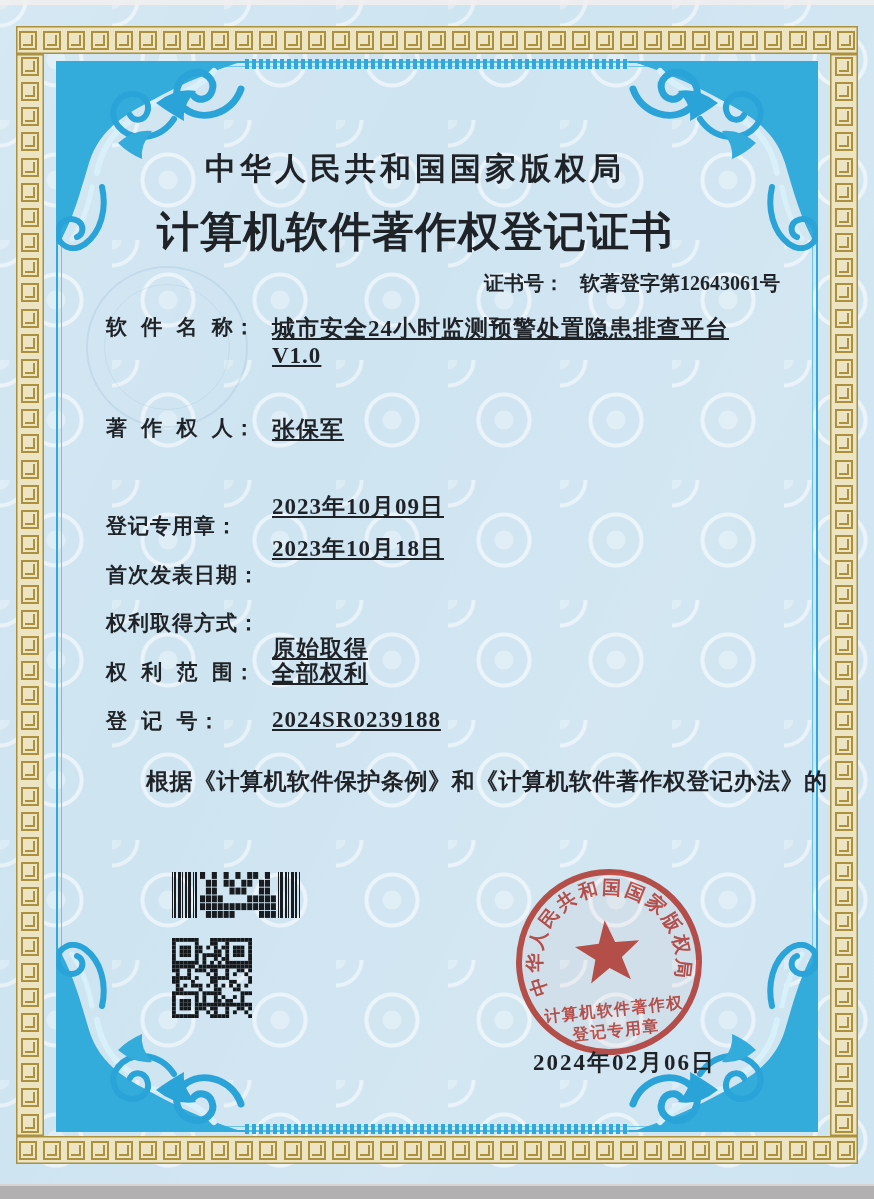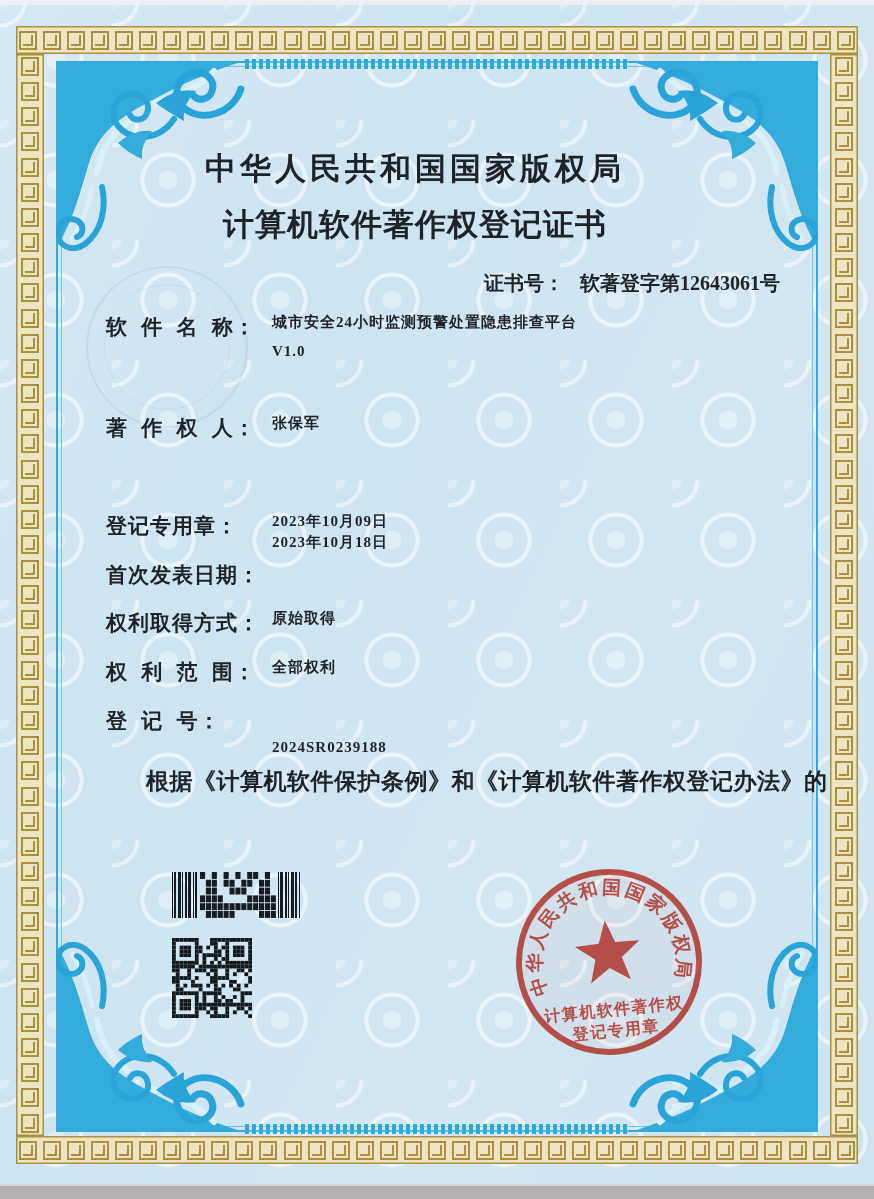--- a/index.html
+++ b/index.html
@@ -37,26 +37,26 @@
   .hatch-top{top:59px;} .hatch-bottom{bottom:65px;}
   .corner{position:absolute;width:190px;height:190px;}
   .c-tl{left:56px;top:61px;} .c-tr{right:56px;top:61px;transform:scaleX(-1);}
   .c-bl{left:56px;bottom:67px;transform:scaleY(-1);} .c-br{right:56px;bottom:67px;transform:scale(-1,-1);}
   
   .emboss{position:absolute;left:86px;top:266px;width:158px;height:158px;border-radius:50%;
     border:2px solid rgba(140,180,205,.40);opacity:.55;}
   .emboss::after{content:"";position:absolute;inset:16px;border-radius:50%;border:1px solid rgba(140,180,205,.35);}
   
   .authority{position:absolute;left:0;right:44px;top:148px;text-align:center;font-size:31px;font-weight:900;letter-spacing:4px;}
-  .cert-title{position:absolute;left:0;right:44px;top:204px;text-align:center;font-size:31px;font-weight:900;letter-spacing:1px;}
+  .cert-title{position:absolute;left:0;right:44px;top:204px;text-align:center;font-size:42px;font-weight:900;letter-spacing:1px;}
   .certno{position:absolute;left:340px;right:94px;top:270px;text-align:right;font-size:20px;font-weight:bold;}
   .certno .val{margin-left:16px;}
   .frow{position:absolute;left:0;top:0;width:100%;height:0;}
   .flabel{position:absolute;left:106px;font-size:21px;font-weight:bold;white-space:nowrap;word-spacing:7px;letter-spacing:1px;}
-  .fvalue{position:absolute;left:272px;font-size:15px;font-weight:bold;white-space:nowrap;letter-spacing:1px;}
+  .fvalue{position:absolute;left:272px;font-size:23px;font-weight:bold;white-space:nowrap;letter-spacing:1px;text-decoration:underline;}
   .statement{position:absolute;font-size:23px;font-weight:600;letter-spacing:.5px;white-space:nowrap;}
   .issue-date{position:absolute;left:533px;top:1047px;font-size:23px;font-weight:bold;letter-spacing:2px;}
   
   .barcode{position:absolute;left:172px;top:872px;width:130px;height:46px;}
   .qr{position:absolute;left:172px;top:938px;width:80px;height:80px;}
   .seal{position:absolute;left:509px;top:862px;width:200px;height:200px;transform:rotate(-6deg);opacity:.92;mix-blend-mode:multiply;}
   .sealRing{font-size:19px;font-weight:bold;fill:#d8473e;letter-spacing:3px;font-family:"Liberation Serif","DejaVu Serif",serif;}
   .sealTxt{font-size:16px;font-weight:bold;fill:#d8473e;letter-spacing:1.5px;text-anchor:middle;font-family:"Liberation Serif","DejaVu Serif",serif;}
   svg.defs{position:absolute;width:0;height:0;}
 </style>
@@ -277,37 +277,37 @@
     <span class="flabel" style="top:313px">软 件 名 称：</span>
     <span class="fvalue" style="top:313px">城市安全24小时监测预警处置隐患排查平台</span>
     <span class="fvalue" style="top:343px">V1.0</span>
   </div>
   <div class="frow">
     <span class="flabel" style="top:414px">著 作 权 人：</span>
     <span class="fvalue" style="top:414px">张保军</span>
   </div>
   <div class="frow">
     <span class="flabel" style="top:512px">登记专用章：</span>
-    <span class="fvalue" style="top:512px">2023年10月09日</span>
+    <span class="fvalue" style="top:491px">2023年10月09日</span>
   </div>
   <div class="frow">
     <span class="flabel" style="top:561px">首次发表日期：</span>
     <span class="fvalue" style="top:533px">2023年10月18日</span>
   </div>
   <div class="frow">
     <span class="flabel" style="top:609px">权利取得方式：</span>
-    <span class="fvalue" style="top:609px">原始取得</span>
+    <span class="fvalue" style="top:633px">原始取得</span>
   </div>
   <div class="frow">
     <span class="flabel" style="top:658px">权 利 范 围：</span>
     <span class="fvalue" style="top:658px">全部权利</span>
   </div>
   <div class="frow">
     <span class="flabel" style="top:707px">登  记  号：</span>
-    <span class="fvalue" style="top:739px">2024SR0239188</span>
+    <span class="fvalue" style="top:707px">2024SR0239188</span>
   </div>
 
   <div class="statement" style="left:146px;top:766px">根据《计算机软件保护条例》和《计算机软件著作权登记办法》的</div>
 
   <div class="barcode"><svg width="130" height="46" viewBox="0 0 130 46" fill="#181c20">
         <rect x="0" y="0" width="1" height="46"></rect>
         <rect x="2" y="0" width="2" height="46"></rect>
         <rect x="6" y="0" width="3" height="46"></rect>
         <rect x="10" y="0" width="1" height="46"></rect>
         <rect x="13" y="0" width="2" height="46"></rect>
@@ -631,16 +631,17 @@
 
   <svg class="seal" viewBox="0 0 200 200">
     <circle cx="100" cy="100" r="90" fill="rgba(224,90,80,0.05)" stroke="#d8473e" stroke-width="6"></circle>
     <path id="sealArc" d="M38.4,128.8 A68,68 0 1 1 161.6,128.8" fill="none"></path>
     <text class="sealRing" text-anchor="middle"><textPath href="#sealArc" startOffset="50%">中华人民共和国国家版权局</textPath></text>
     <polygon fill="#d8473e" points="100,58 108.2,80.7 132.3,81.5 113.3,96.3 120,119.5 100,106 80,119.5 86.7,96.3 67.7,81.5 91.8,80.7"></polygon>
     <text class="sealTxt" x="100" y="153">计算机软件著作权</text>
     <text class="sealTxt" x="100" y="174">登记专用章</text>
   </svg>
 
+  <div class="issue-date">2024年02月06日</div>
 
   <div class="top-edge"></div>
   <div class="photo-edge"></div>
 </div>
 
 </body></html>

